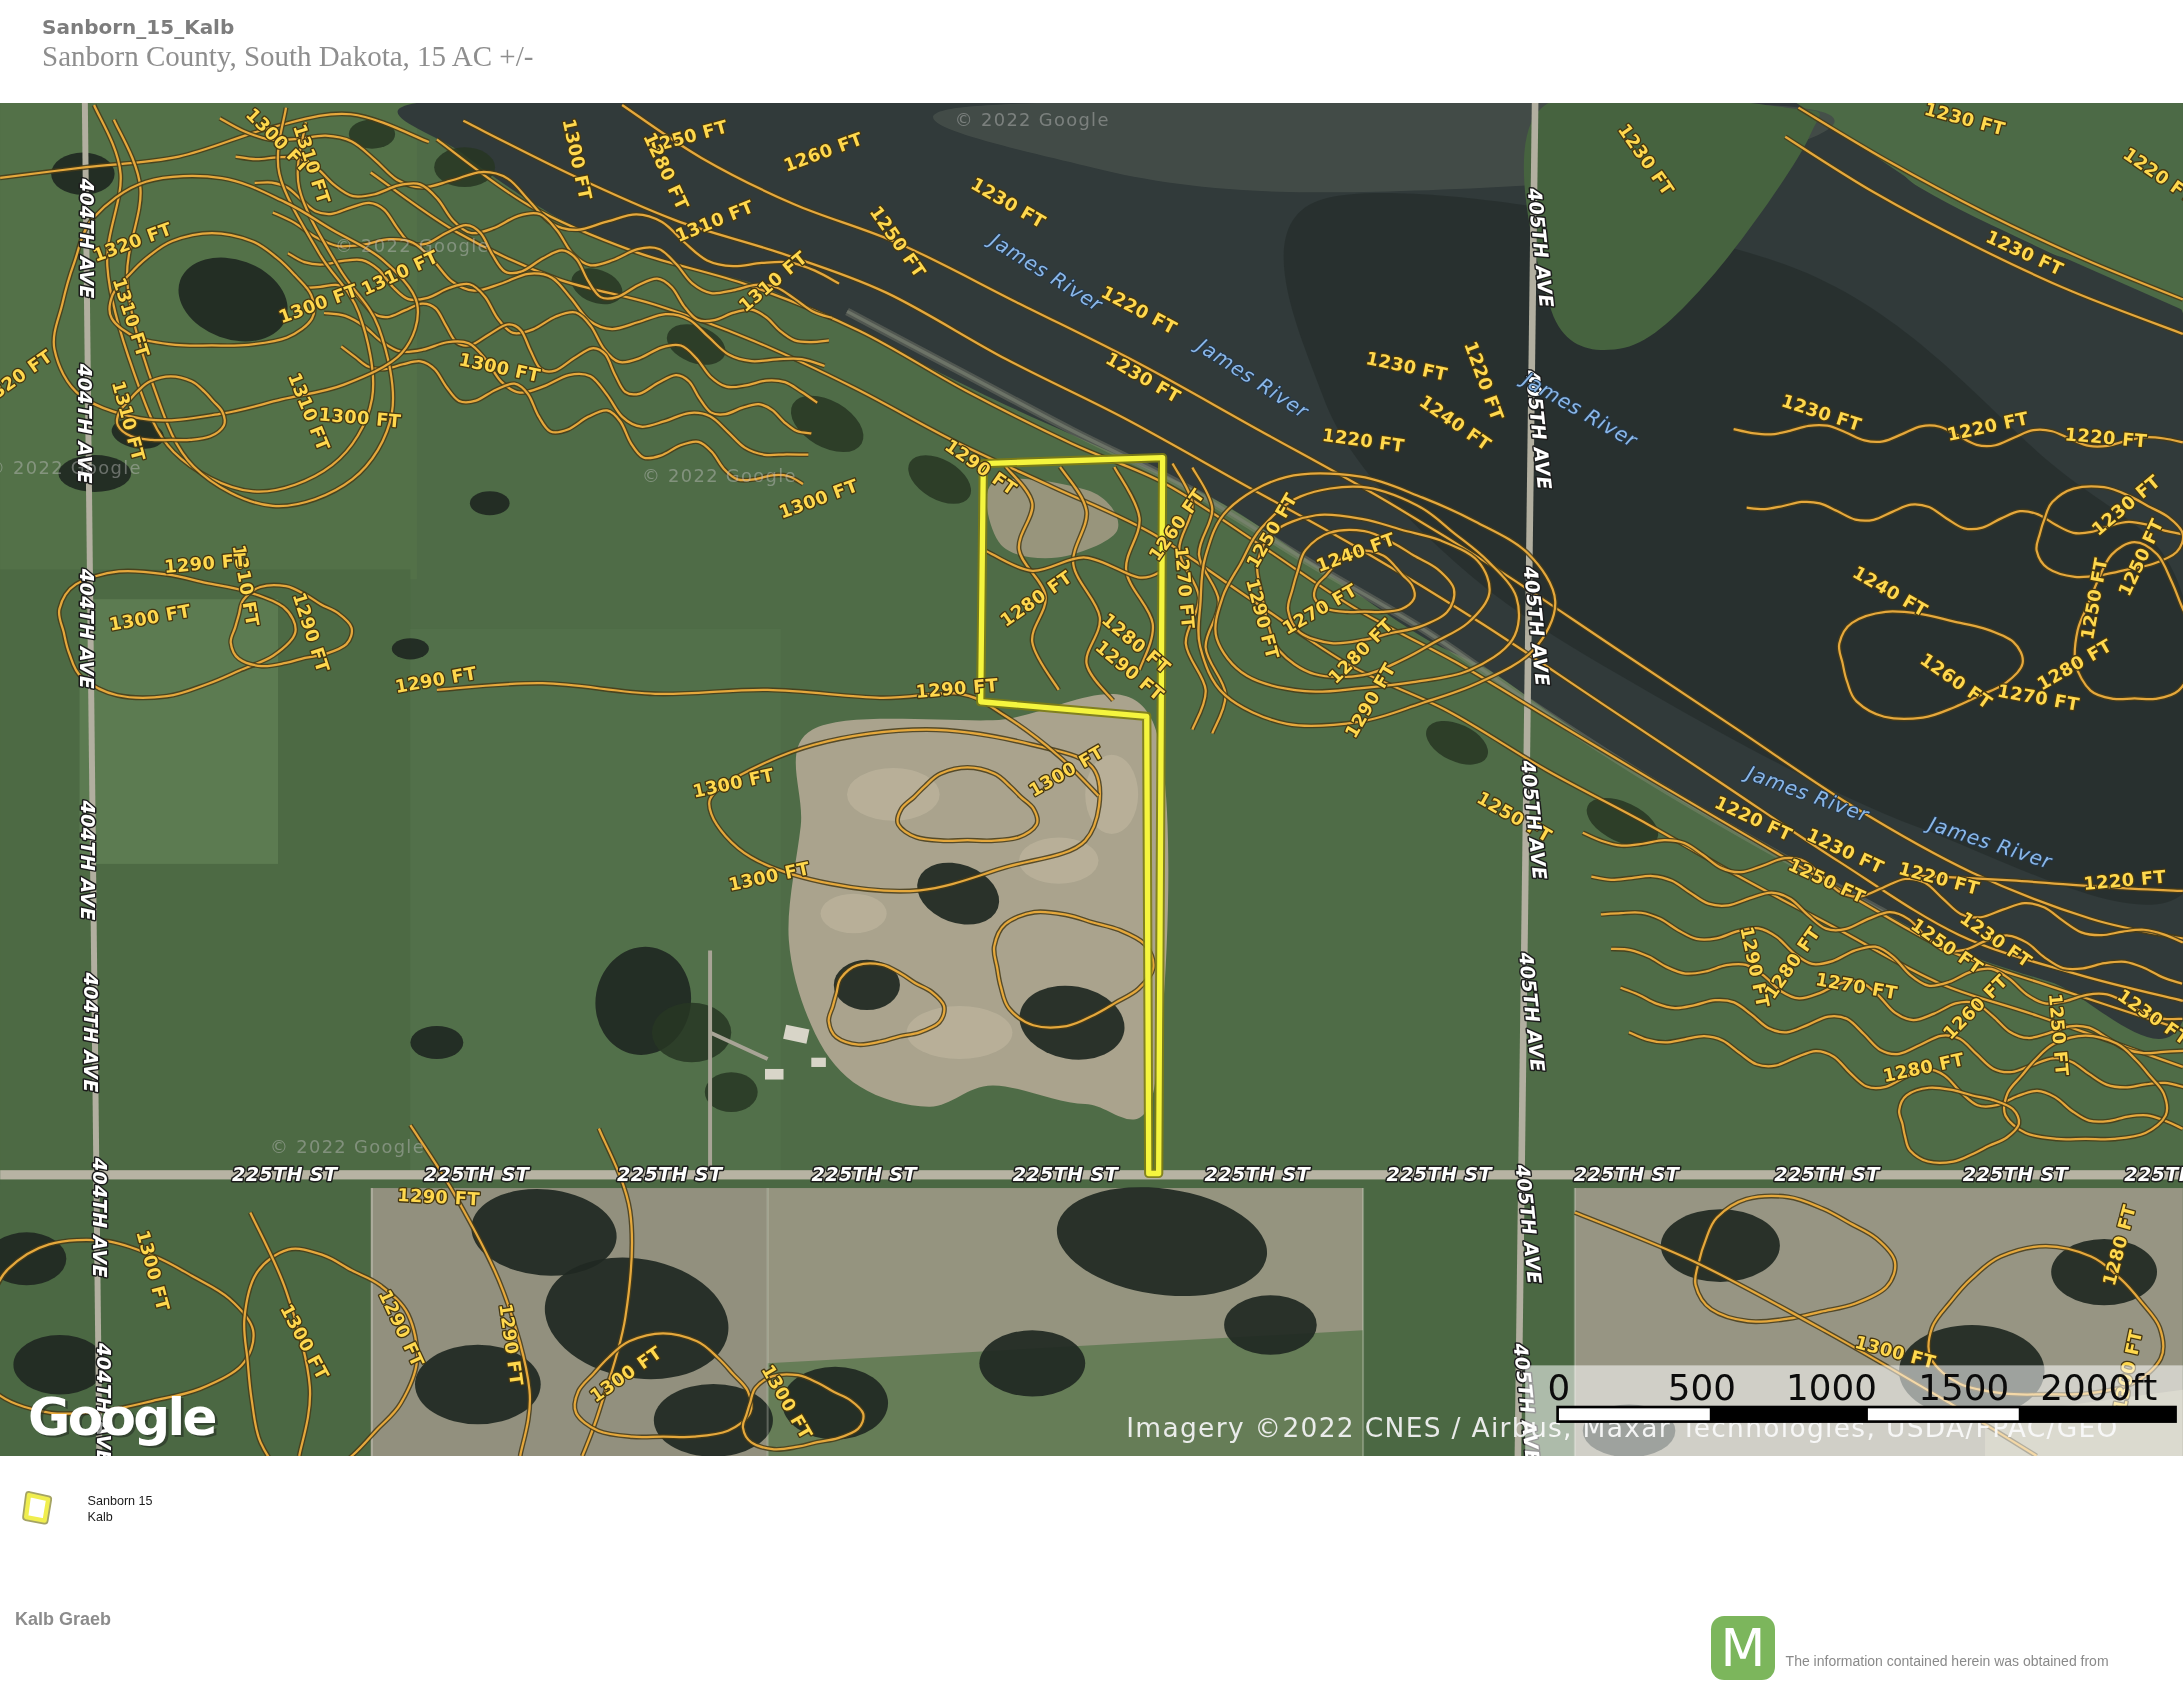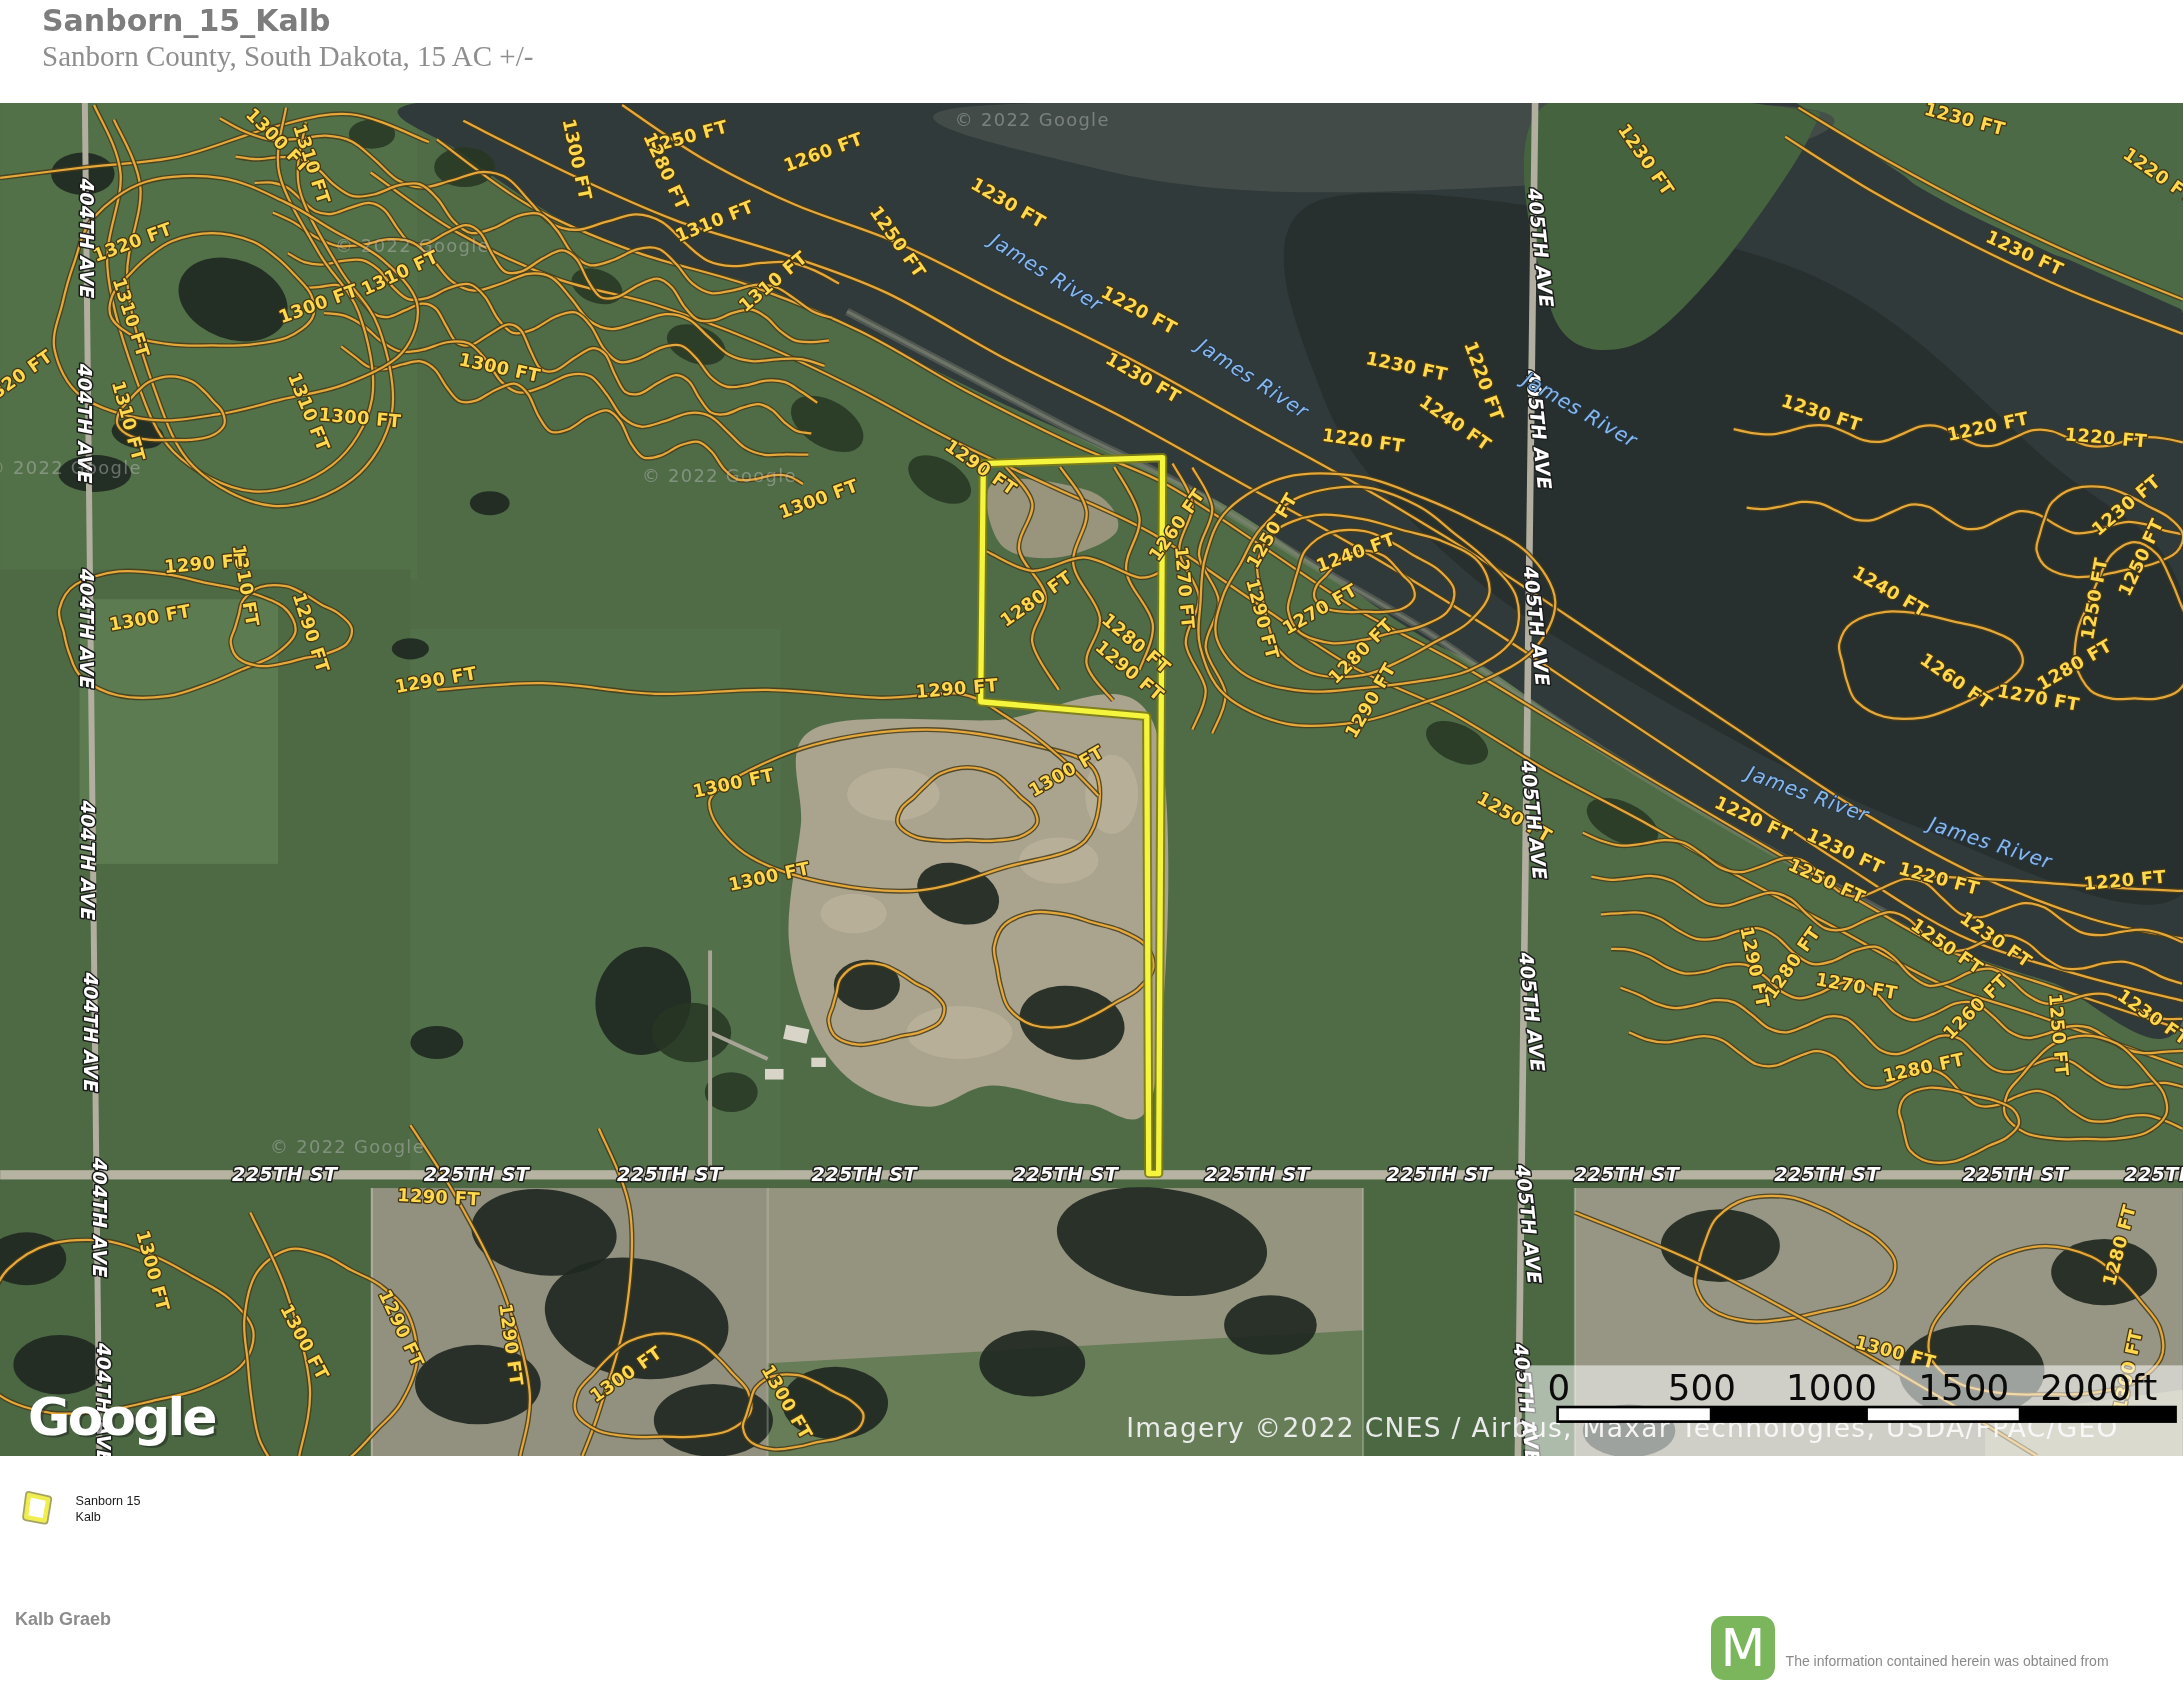--- a/index.html
+++ b/index.html
@@ -1,35 +1,35 @@
 <!DOCTYPE html>
 <html style="font-size:10.6px"><head>
 <meta charset="utf-8">
 <style>
   html,body{margin:0;padding:0;background:#ffffff;}
   body{width:2183px;height:1688px;position:relative;font-family:"Liberation Sans",sans-serif;overflow:hidden;}
   #page{position:absolute;inset:0;background:#ffffff;}
   
   #hdr{position:absolute;left:42px;top:4px;}
-  #hdr .t{font-family:"DejaVu Sans",sans-serif;font-weight:bold;font-size:30px;color:#7d7d7d;line-height:1.15;}
+  #hdr .t{font-family:"DejaVu Sans",sans-serif;font-weight:bold;font-size:20px;color:#7d7d7d;line-height:1.15;margin-top:12px;}
   #hdr .s{font-family:Liberation Serif, serif;font-size:29px;color:#8e8e8e;line-height:1.2;}
   
   #map{position:absolute;left:0;top:103px;width:2183px;height:1353px;background:#4f6c47;}
   #map svg{display:block}
   text{font-family:"DejaVu Sans",sans-serif;}
   .clabel{font-size:27px;font-weight:bold;fill:#ffd84d;stroke:#463711;stroke-width:4px;paint-order:stroke;stroke-linejoin:round;letter-spacing:.5px;}
   .rdlabel{font-size:29px;font-weight:bold;font-style:italic;fill:#ffffff;stroke:#1d1d1d;stroke-width:4.5px;paint-order:stroke;stroke-linejoin:round;letter-spacing:.5px;}
   .rivlabel{font-size:30px;font-style:italic;fill:#8ab7e9;stroke:#22364a;stroke-width:3px;paint-order:stroke;stroke-linejoin:round;letter-spacing:1.5px;}
   .wmark{font-size:27px;fill:#c0c0c0;opacity:.45;letter-spacing:2px;}
   .attr{font-size:40px;fill:#f2f2f2;opacity:.95;letter-spacing:2px;}
   .sbnum{font-size:54px;fill:#0b0b0b;}
   .glogo{font-size:78px;font-weight:bold;fill:#ffffff;letter-spacing:-4px;}
   .glogosh{font-size:78px;font-weight:bold;fill:#1e241f;opacity:.5;letter-spacing:-4px;}
   
-  #legend{position:absolute;left:18.5px;top:1490px;display:flex;align-items:flex-start;gap:20px;}
+  #legend{position:absolute;left:18.5px;top:1490px;display:flex;align-items:flex-start;gap:32px;}
   #legend .txt{font-size:12.6px;color:#1c1c1c;line-height:16px;padding-top:2.6px;}
   
   #author{position:absolute;left:15px;top:1609px;font-size:18px;font-weight:bold;color:#8c8c8c;}
   #mapright{position:absolute;left:1711px;top:1616px;display:flex;gap:10.6px;align-items:flex-start;}
   #mlogo{width:64px;height:64px;border-radius:13.2px;background:#7cb65c;display:flex;align-items:center;justify-content:center;}
   #mlogo span{font-family:"DejaVu Sans",sans-serif;font-size:52px;color:#ffffff;line-height:1;}
   #disc{font-size:14px;color:#8a8a8a;line-height:18px;white-space:pre;}
 </style>
 </head>
 <body>

